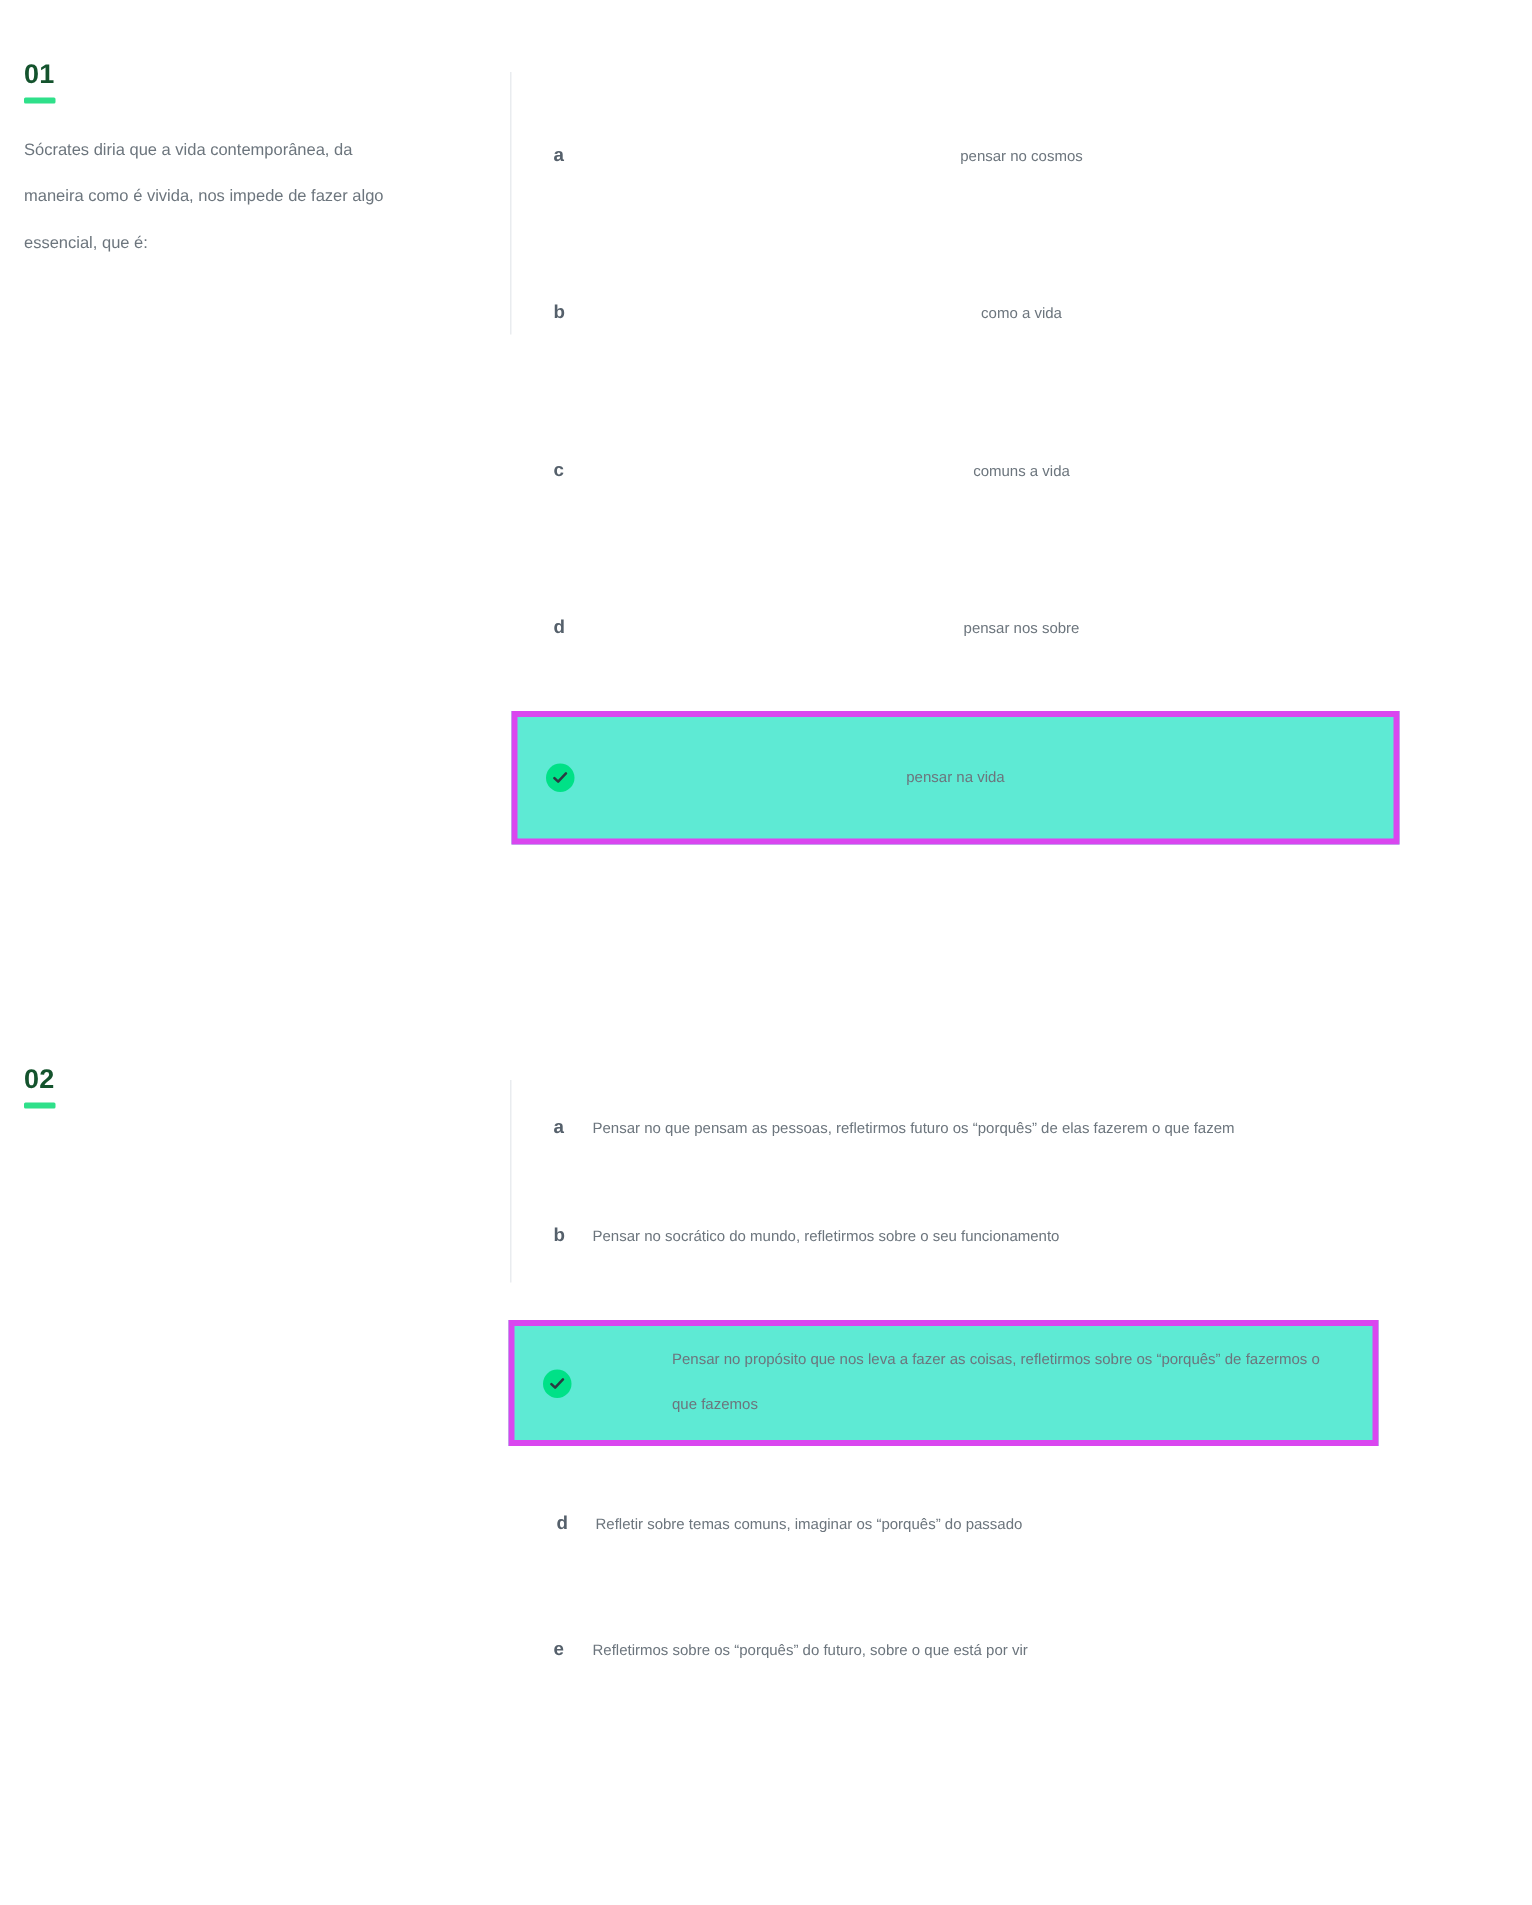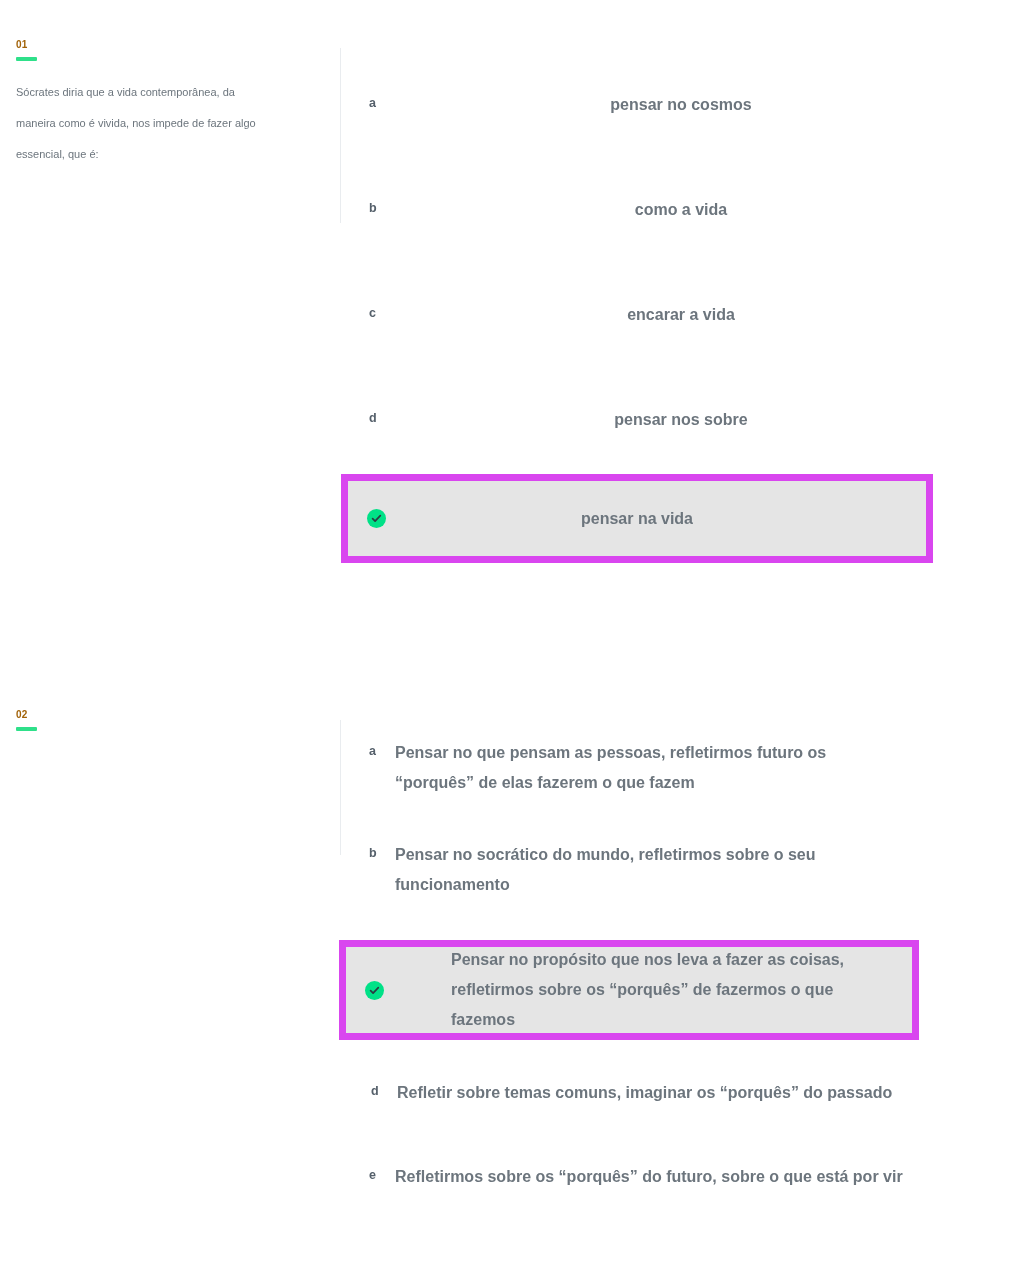--- a/index.html
+++ b/index.html
@@ -28,23 +28,23 @@
 
   .q-left {
     width: 341px;
     flex: 0 0 341px;
     padding-left: 16px;
     padding-right: 30px;
     position: relative;
   }
 
   .q-number {
-    font-size: 10px;
+    font-size: 18px;
     font-weight: bold;
-    color: #a16207;
+    color: #14532d;
     letter-spacing: 0.2px;
     line-height: 1;
     margin: 0 0 7px 0;
   }
 
   .q-accent {
     width: 21px;
     height: 4px;
     background: #2fe08a;
     border-radius: 1px;
@@ -80,24 +80,23 @@
   .opt-letter {
     font-size: 12.5px;
     font-weight: bold;
     color: #55606b;
     line-height: 26px;
     flex: 0 0 auto;
     text-align: left;
   }
 
   .opt-text {
-    font-size: 16px;
+    font-size: 10px;
     line-height: 30px;
     color: #6c757d;
-    font-weight: bold;
   }
 
   
   .option.centered .opt-letter {
     position: absolute;
     left: 28px;
     top: 0;
   }
   .option.centered .opt-text {
     width: 100%;
@@ -112,22 +111,22 @@
   .option.listed .opt-letter {
     width: 26px;
     flex: 0 0 26px;
   }
   .option.listed .opt-text {
     flex: 1 1 auto;
   }
 
   
   .option.correct {
-    border: 7px solid #d946ef;
-    background: #e5e5e5;
+    border: 4px solid #d946ef;
+    background: #5eead4;
     align-items: center;
   }
 
   .check-icon {
     flex: 0 0 auto;
     width: 19px;
     height: 19px;
     border-radius: 50%;
     background: #00e187;
     display: flex;
@@ -156,21 +155,21 @@
       <span class="opt-text">pensar no cosmos</span>
     </div>
 
     <div class="option centered" style="height:26px; margin-top:79px;">
       <span class="opt-letter">b</span>
       <span class="opt-text">como a vida</span>
     </div>
 
     <div class="option centered" style="height:26px; margin-top:79px;">
       <span class="opt-letter">c</span>
-      <span class="opt-text">encarar a vida</span>
+      <span class="opt-text">comuns a vida</span>
     </div>
 
     <div class="option centered" style="height:26px; margin-top:79px;">
       <span class="opt-letter">d</span>
       <span class="opt-text">pensar nos sobre</span>
     </div>
 
     <div class="option correct" style="margin-top:43px; margin-left:0; width:592px; height:89px; padding-left:19px; padding-right:19px;">
       <span class="check-icon">
         <svg width="13" height="13" viewBox="0 0 13 13" aria-hidden="true">
@@ -196,21 +195,21 @@
     <div class="option listed" style="margin-top:28px; width:560px;">
       <span class="opt-letter">a</span>
       <span class="opt-text">Pensar no que pensam as pessoas, refletirmos futuro os “porquês” de elas fazerem o que fazem</span>
     </div>
 
     <div class="option listed" style="margin-top:42px; width:560px;">
       <span class="opt-letter">b</span>
       <span class="opt-text">Pensar no socrático do mundo, refletirmos sobre o seu funcionamento</span>
     </div>
 
-    <div class="option correct" style="margin-top:40px; margin-left:-2px; width:580px; height:100px; padding-left:19px; padding-right:19px;">
+    <div class="option correct" style="margin-top:40px; margin-left:-2px; width:580px; height:84px; padding-left:19px; padding-right:19px;">
       <span class="check-icon">
         <svg width="13" height="13" viewBox="0 0 13 13" aria-hidden="true">
           <path d="M2.6 6.7 L5.1 9.1 L10.3 3.6" fill="none" stroke="#2b3a42" stroke-width="1.7" stroke-linecap="round" stroke-linejoin="round"></path>
         </svg>
       </span>
       <span class="opt-text" style="flex:1 1 auto; padding-left:67px; padding-right:10px;">Pensar no propósito que nos leva a fazer as coisas, refletirmos sobre os “porquês” de fazermos o que fazemos</span>
     </div>
 
     <div class="option listed" style="margin-top:38px; padding-left:30px; width:580px;">
       <span class="opt-letter">d</span>

